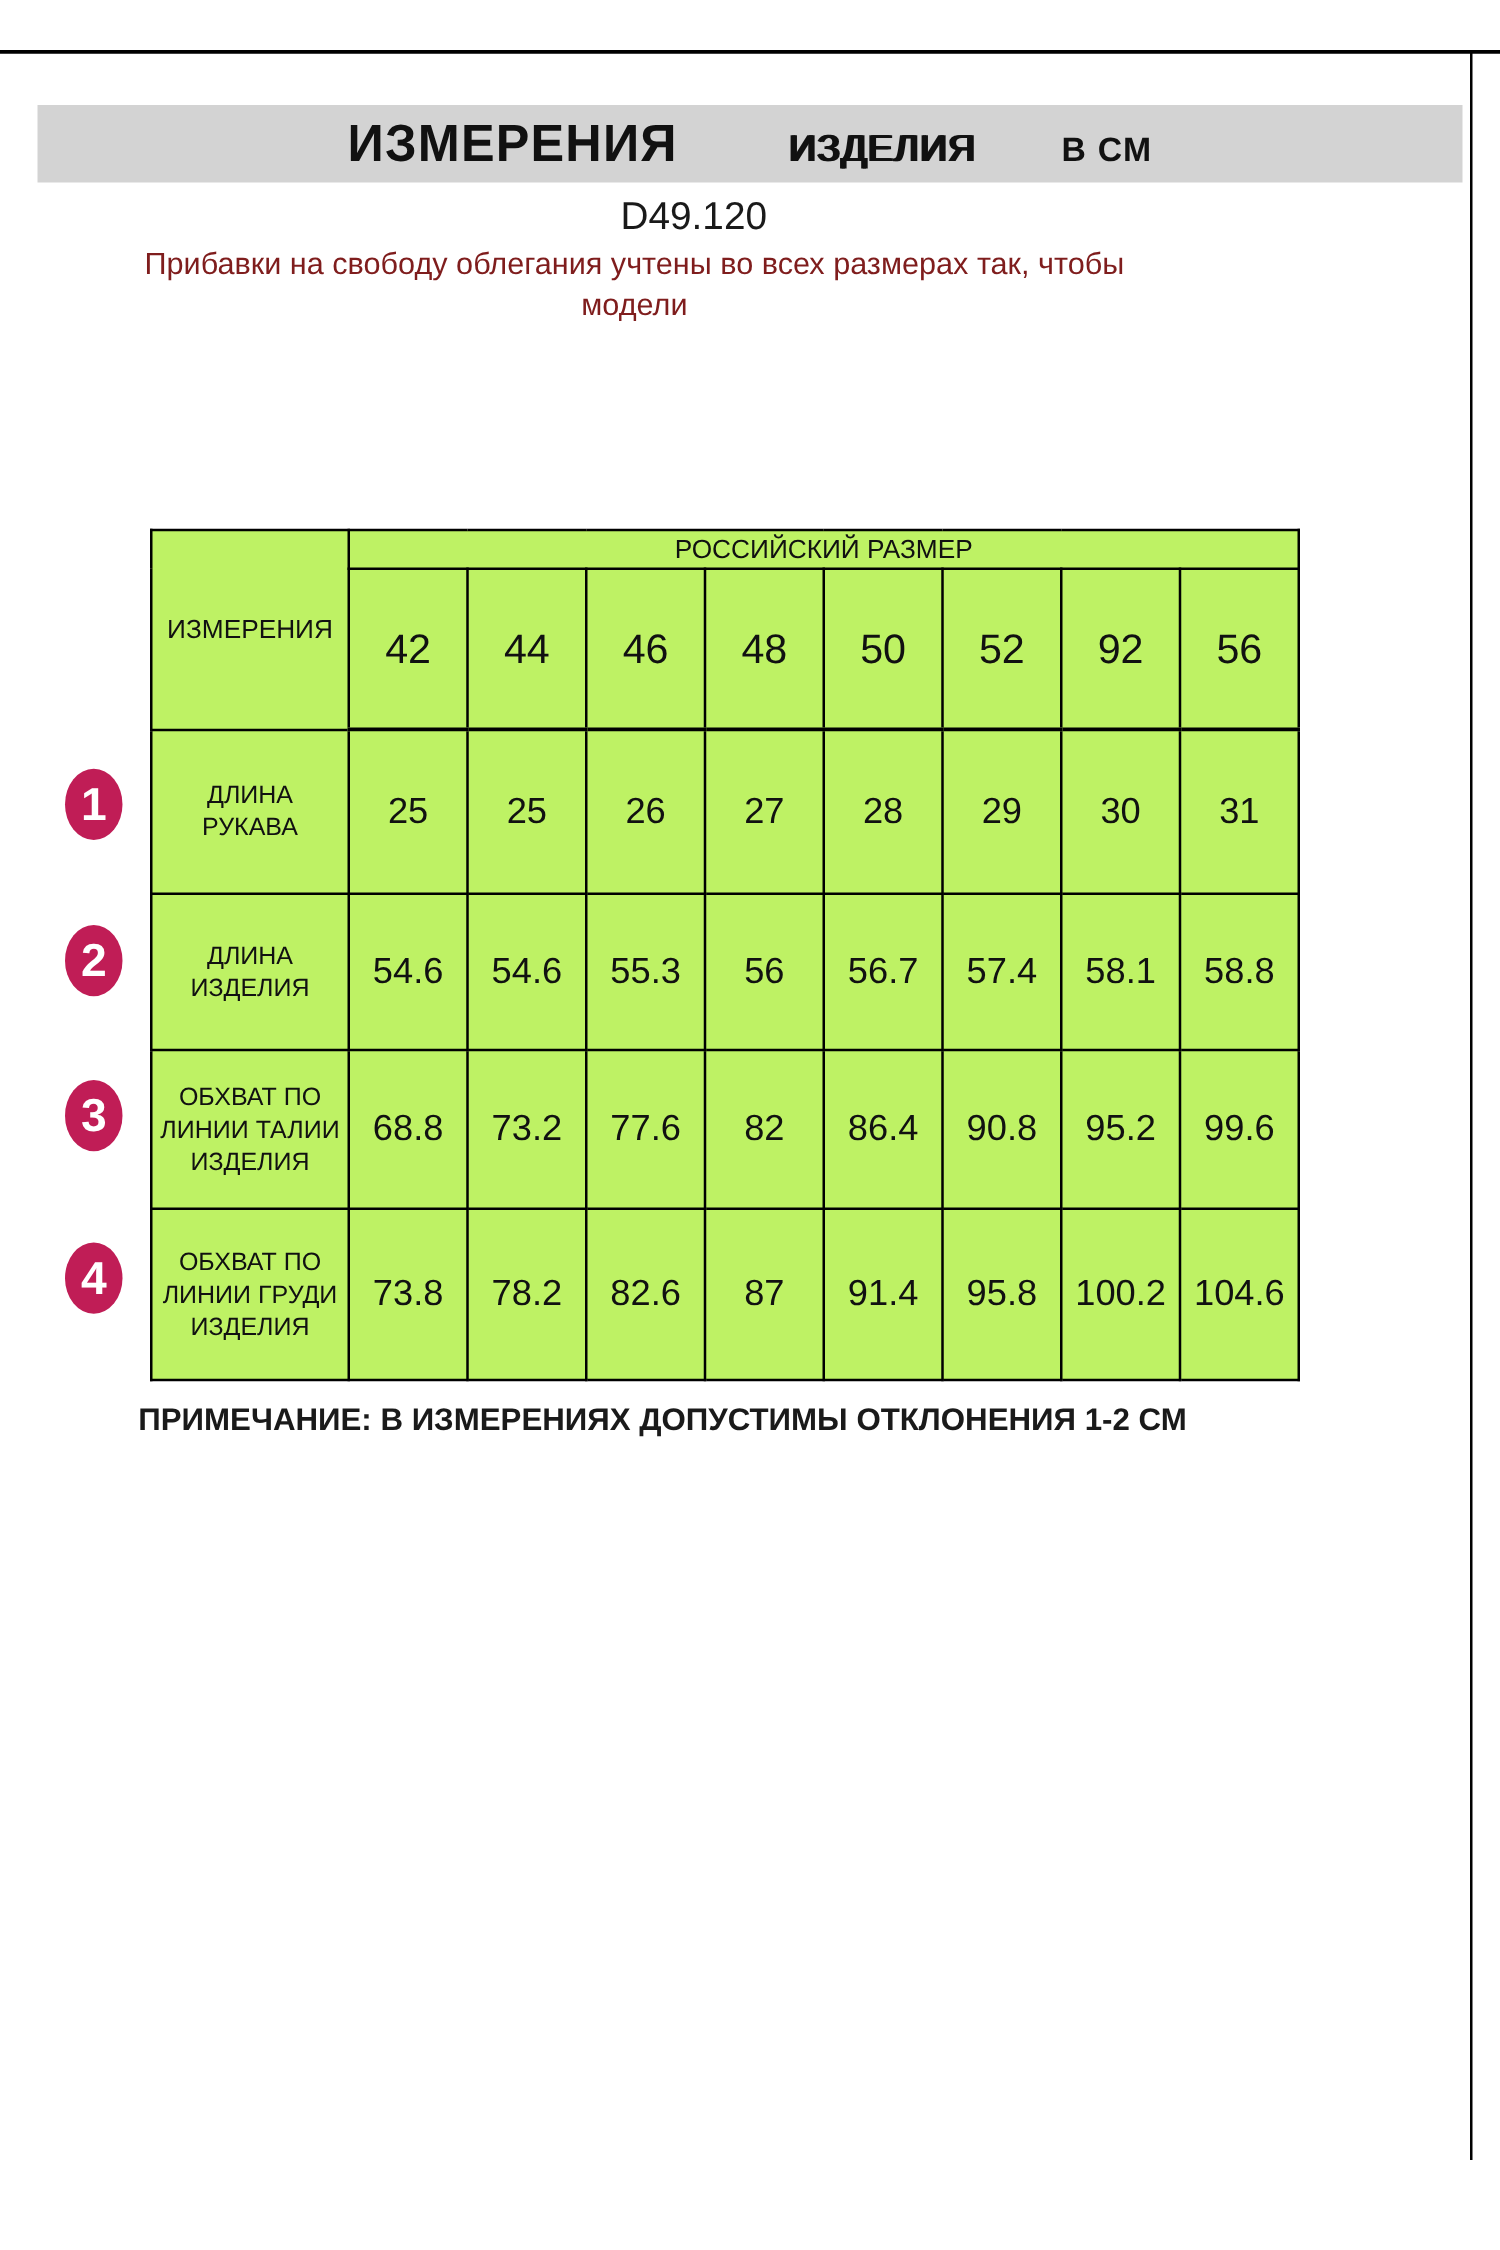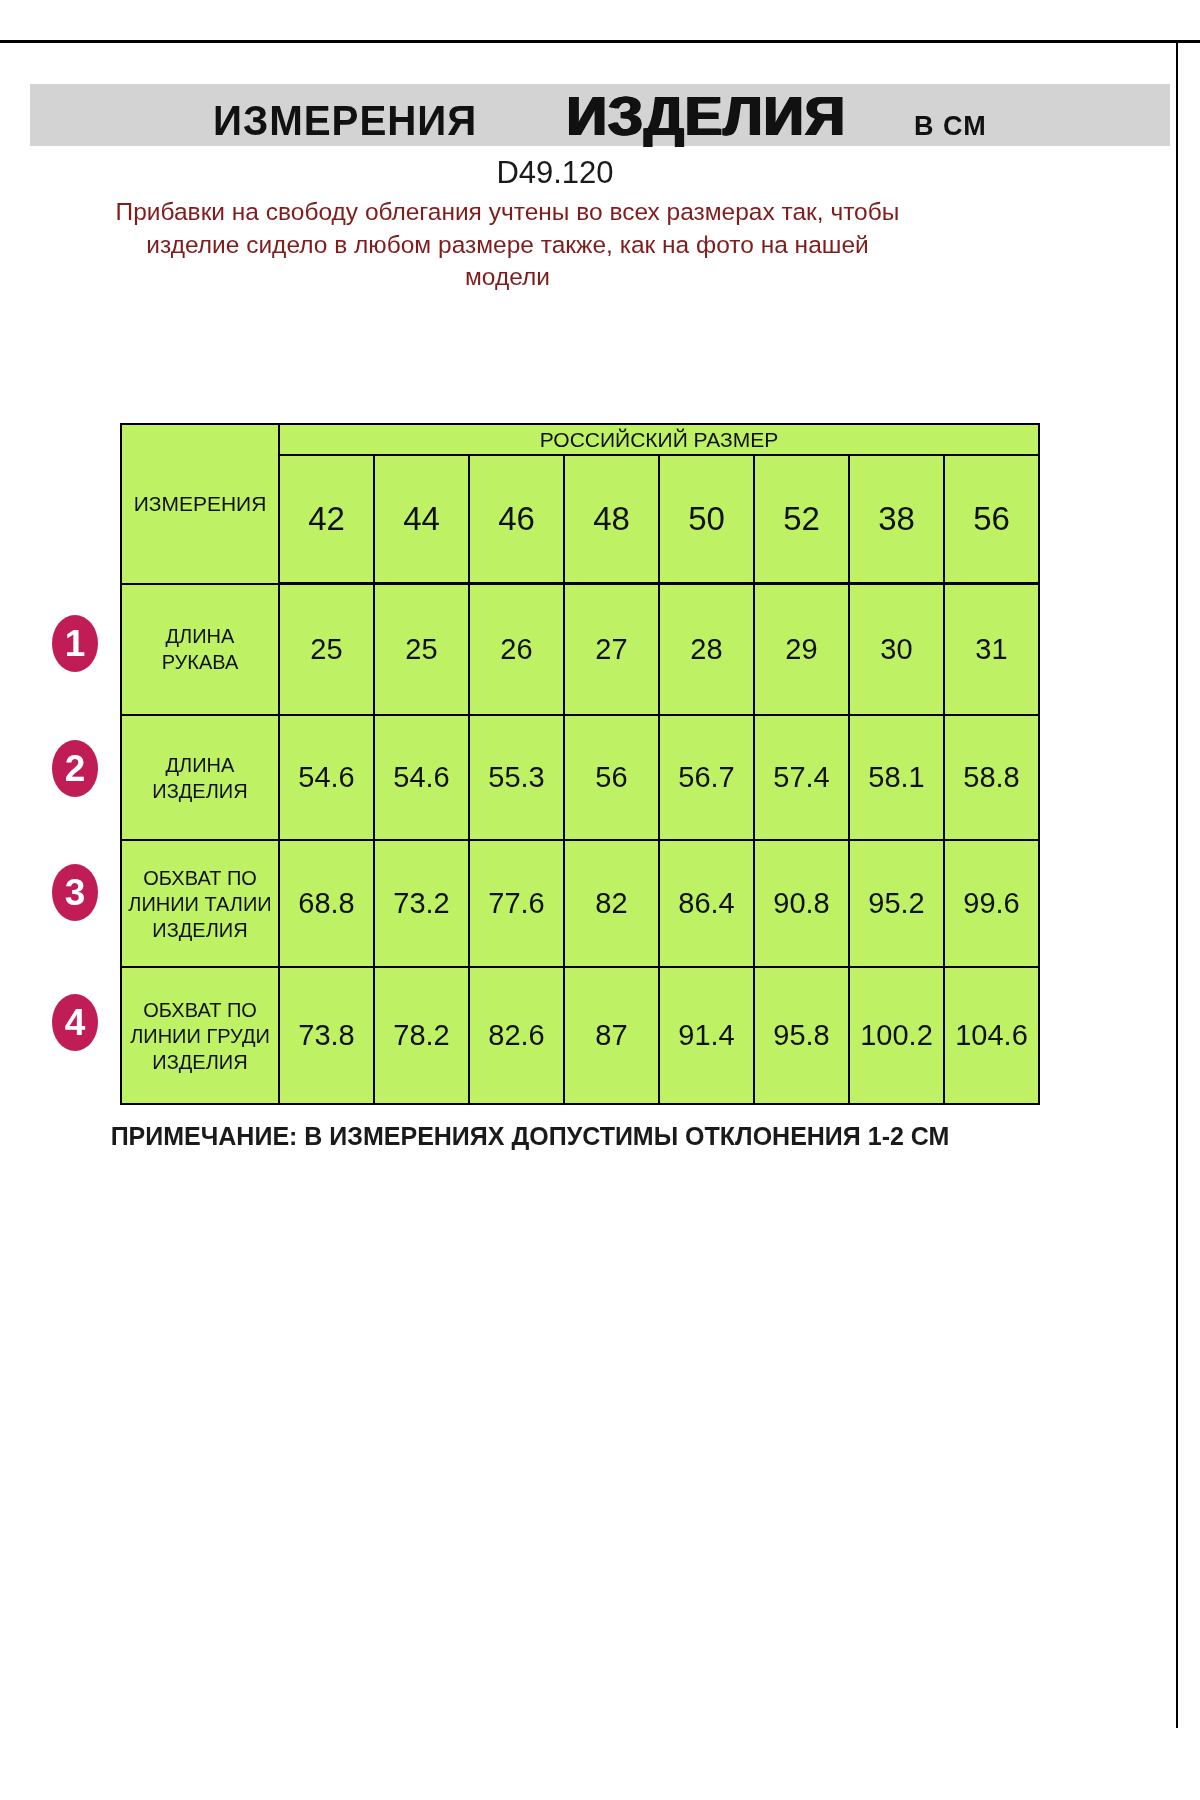--- a/index.html
+++ b/index.html
@@ -22,21 +22,21 @@
     position: absolute; left: 30px; top: 84px; width: 1140px; height: 62px;
     background: #d3d3d3;
     display: flex; align-items: center; justify-content: center;
   }
   .banner-inner { display: flex; align-items: baseline; }
   .banner-word1 {
     font-size: 42px; font-weight: bold; letter-spacing: 1px;
     transform: scaleX(0.96); transform-origin: left;
   }
   .banner-word2 {
-    font-size: 56px; font-weight: bold; letter-spacing: 1px;
+    font-size: 30px; font-weight: normal; letter-spacing: 1px;
     margin-left: 78px;
     text-shadow: 1.3px 0 0 #111, -1.3px 0 0 #111;
   }
   .banner-word3 {
     font-size: 27px; font-weight: bold; letter-spacing: 1px;
     margin-left: 68px;
   }
 
   .article {
     position: absolute; left: 0; top: 155px; width: 1110px;
@@ -97,21 +97,20 @@
       <span class="banner-word1">ИЗМЕРЕНИЯ</span>
       <span class="banner-word2">ИЗДЕЛИЯ</span>
       <span class="banner-word3">В СМ</span>
     </div>
   </div>
 
   <div class="article">D49.120</div>
 
   <div class="subtitle">
     <div>Прибавки на свободу облегания учтены во всех размерах так, чтобы</div>
-    <div>изделие сидело в любом размере также, как на фото на нашей</div>
     <div>модели</div>
   </div>
 
   <table class="size-table">
     <colgroup>
       <col style="width:158px">
       <col style="width:95px">
         <col style="width:95px">
         <col style="width:95px">
         <col style="width:95px">
@@ -125,21 +124,21 @@
         <th rowspan="2" class="corner-label">ИЗМЕРЕНИЯ</th>
         <th colspan="8" class="ru-size-header">РОССИЙСКИЙ РАЗМЕР</th>
       </tr>
       <tr class="sizes-row">
         <th>42</th>
         <th>44</th>
         <th>46</th>
         <th>48</th>
         <th>50</th>
         <th>52</th>
-        <th>38</th>
+        <th>92</th>
         <th>56</th>
       </tr>
     </thead>
     <tbody>
       <tr class="r1">
         <td class="row-label">ДЛИНА РУКАВА</td>
         <td class="val">25</td>
         <td class="val">25</td>
         <td class="val">26</td>
         <td class="val">27</td>

